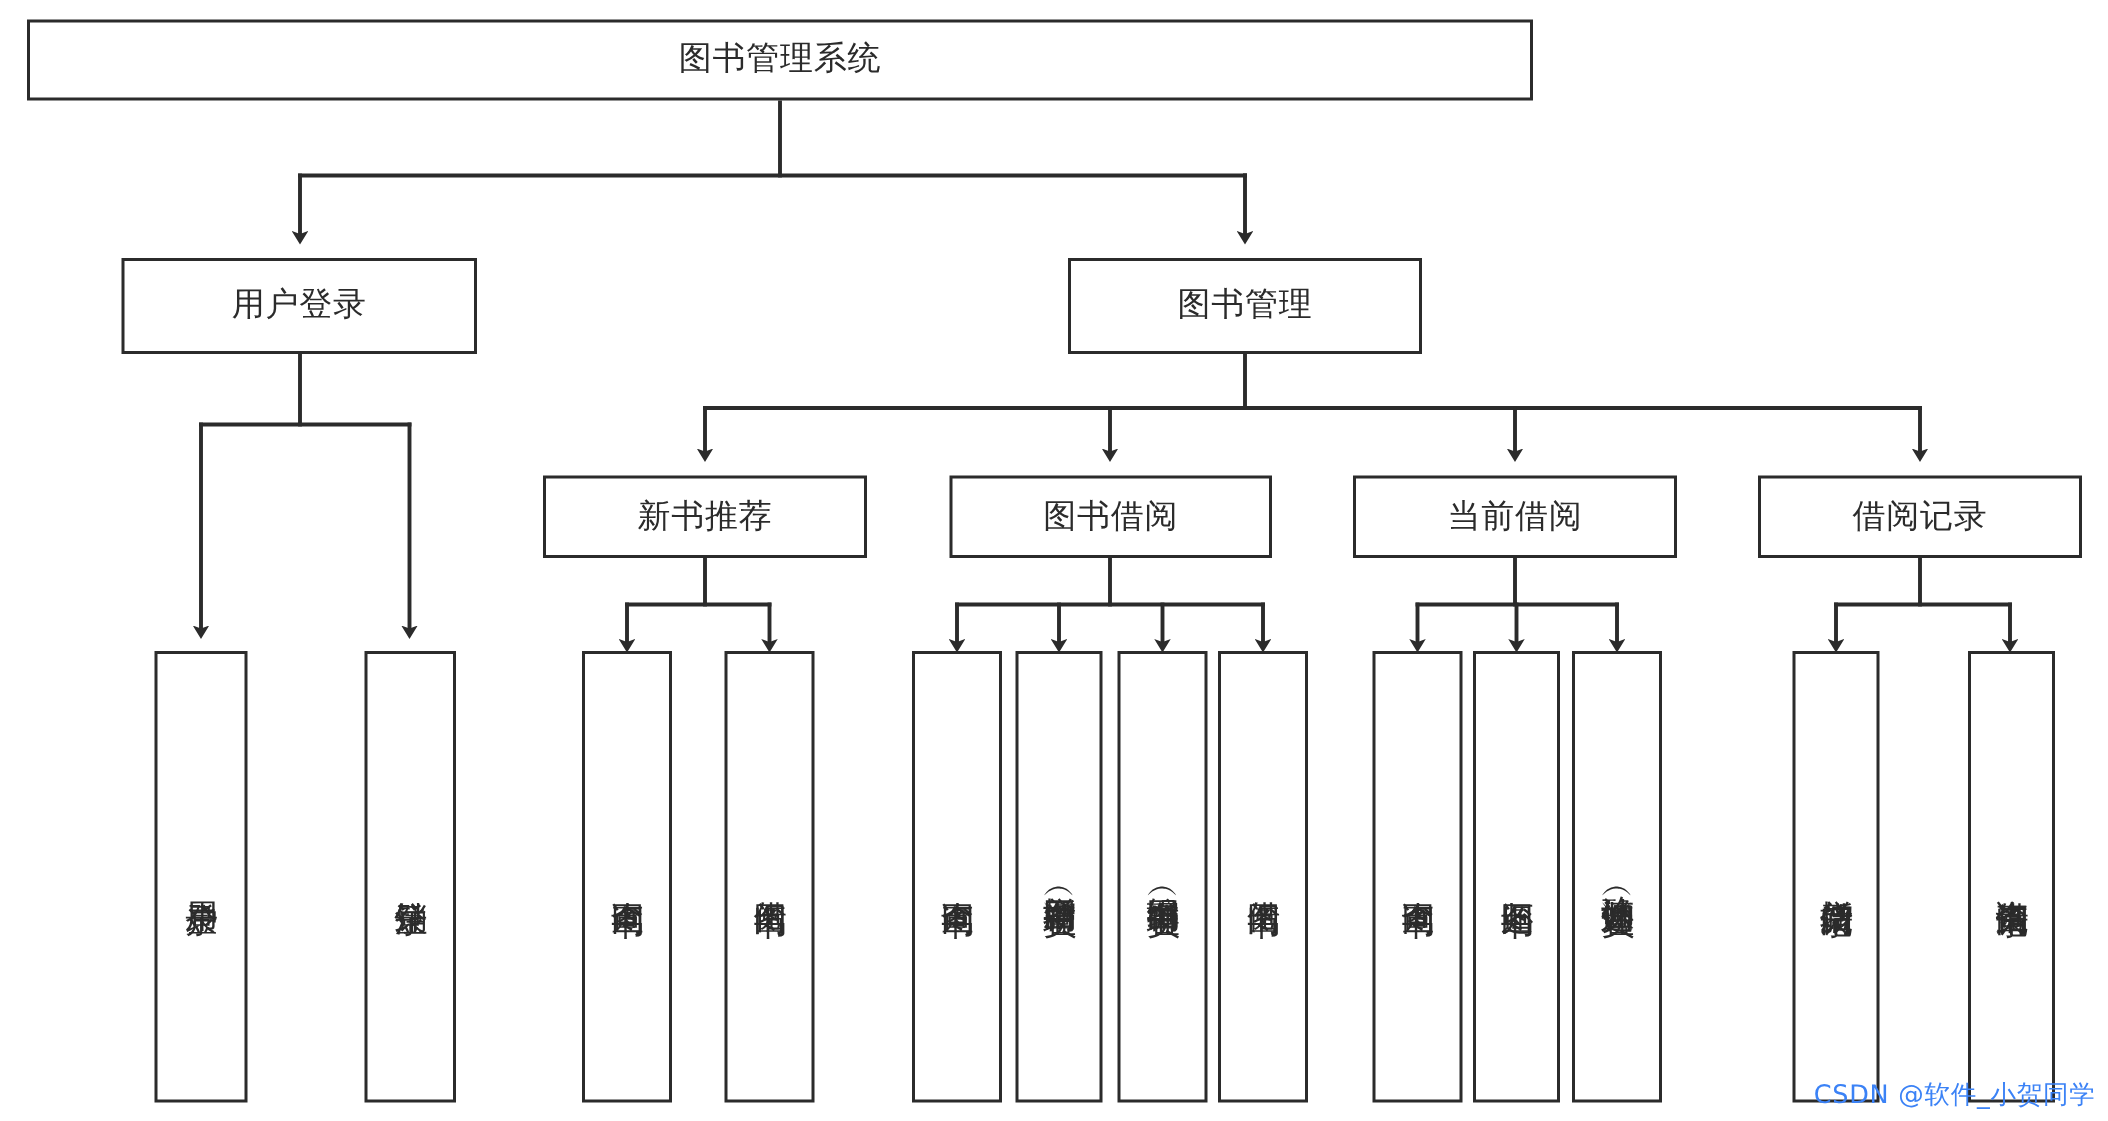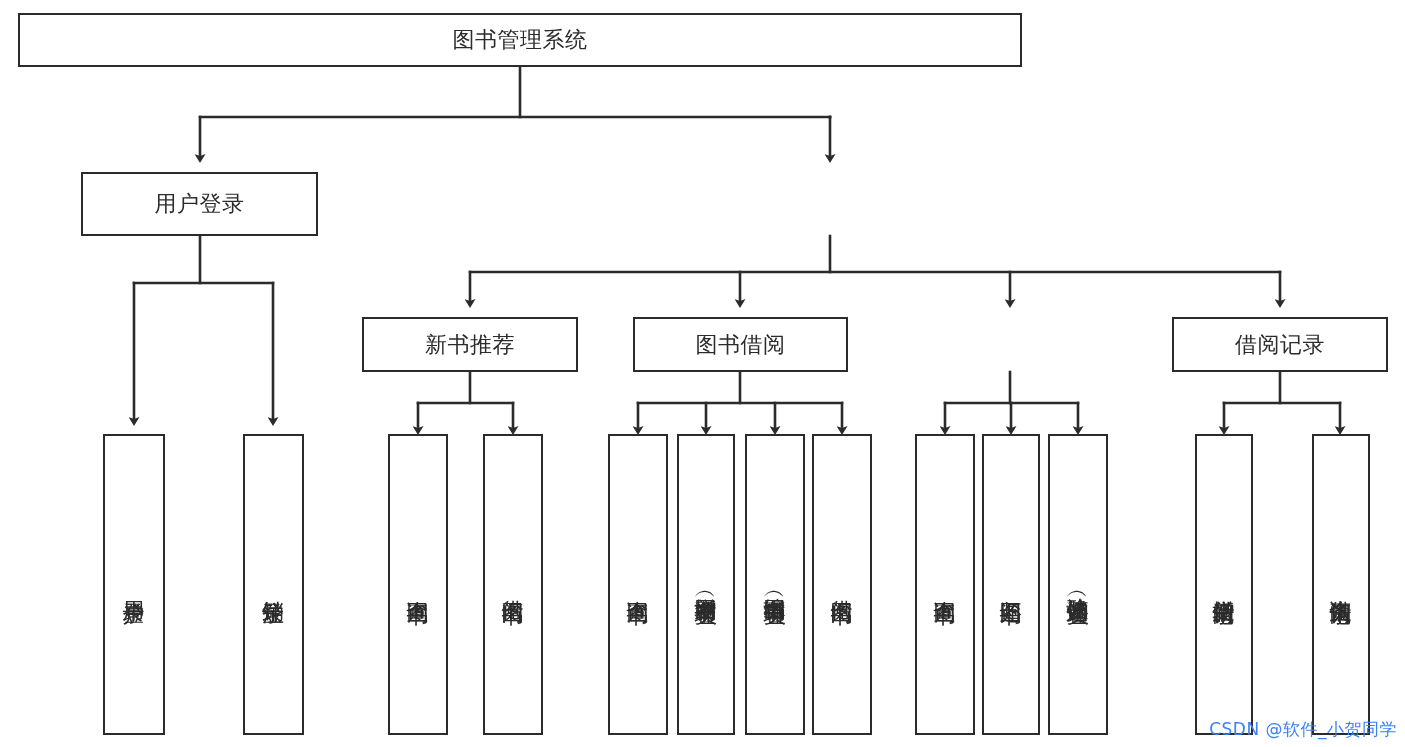--- a/index.html
+++ b/index.html
@@ -120,26 +120,32 @@
     </g>
   </svg>
 
   <div class="node h" style="left:18px; top:13px; width:1004px; height:54px;">
     <span class="label">图书管理系统</span>
   </div>
 
   <div class="node h" style="left:81px; top:172px; width:237px; height:64px;">
     <span class="label">用户登录</span>
   </div>
+  <div class="node h" style="left:712px; top:172px; width:236px; height:64px;">
+    <span class="label">图书管理</span>
+  </div>
 
   <div class="node h" style="left:362px; top:317px; width:216px; height:55px;">
     <span class="label">新书推荐</span>
   </div>
   <div class="node h" style="left:633px; top:317px; width:215px; height:55px;">
     <span class="label">图书借阅</span>
+  </div>
+  <div class="node h" style="left:902px; top:317px; width:216px; height:55px;">
+    <span class="label">当前借阅</span>
   </div>
   <div class="node h" style="left:1172px; top:317px; width:216px; height:55px;align-items:center;">
     <span class="label">借阅记录</span>
   </div>
 
   <div class="node v" style="left:103px; top:434px; width:62px; height:301px;">
     <span class="label">用户登录</span>
   </div>
   <div class="node v" style="left:243px; top:434px; width:61px; height:301px;">
     <span class="label">注销登录</span>

